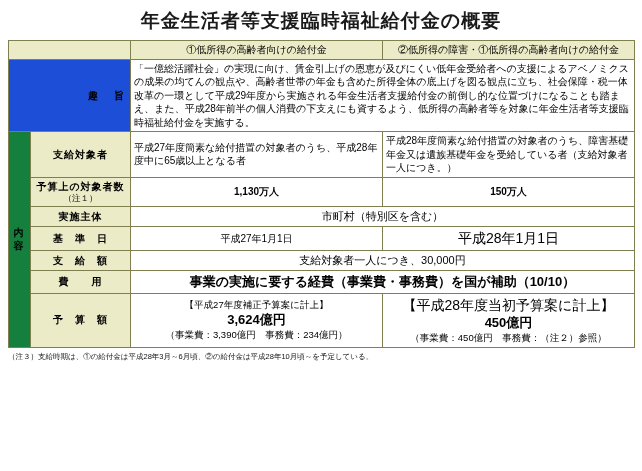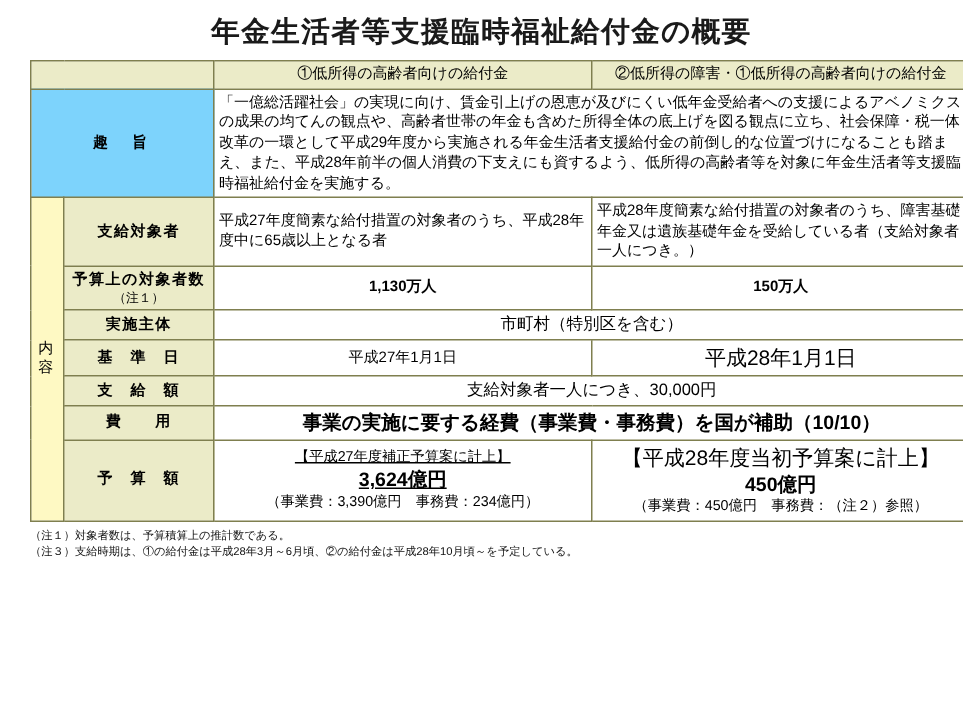--- a/index.html
+++ b/index.html
@@ -12,21 +12,21 @@
     background: #ffffff;
     font-family: "Liberation Sans", sans-serif;
     color: #000000;
     overflow: hidden;
   }
   .page {
     width: 642px;
     height: 471px;
     position: relative;
     box-sizing: border-box;
-    padding: 0 20px;
+    padding: 0 8px;
   }
   .title {
     text-align: center;
     font-size: 19px;
     font-weight: bold;
     letter-spacing: 1px;
     padding: 8px 0 6px 0;
     color: #1a1a1a;
   }
   table.main {
@@ -43,38 +43,38 @@
     line-height: 1.35;
   }
   .hdr {
     background: #ebebc8;
     text-align: center;
     font-weight: normal;
     font-size: 11px;
     padding: 5px 4px;
   }
   .lbl {
-    background: #7dd3fc;
-    text-align: center;
+    background: #1d4ed8;
+    text-align: right;
     font-weight: bold;
     font-size: 11px;
     letter-spacing: 3px;
     margin-top: 36px;
   }
   .lbl-narrow {
     background: #ebebc8;
     text-align: center;
     font-weight: bold;
     font-size: 11px;
     letter-spacing: 1px;
   }
   .side {
-    background: #fef9c3;
-    text-align: center;
-    font-weight: normal;
+    background: #15803d;
+    text-align: center;
+    font-weight: bold;
     font-size: 12px;
     letter-spacing: 2px;
     width: 22px;
   }
   .body-text {
     text-align: left;
     padding: 6px 6px;
     line-height: 1.5;
   }
   .ctr {
@@ -172,31 +172,30 @@
     </tr>
 
     <tr>
       <td class="lbl-narrow">費　　用</td>
       <td class="ctr" colspan="2" style="font-size:13px;font-weight:bold;">事業の実施に要する経費（事業費・事務費）を国が補助（10/10）</td>
     </tr>
 
     <tr>
       <td class="lbl-narrow">予　算　額</td>
       <td class="ctr cellpad">
-        <span class="amount-line" style="font-size:9.5px;text-decoration:underline;">【平成27年度補正予算案に計上】</span>
-        <span class="amount-line big" style="font-size:13px;text-decoration:underline;">3,624億円</span>
+        <span class="amount-line" style="font-size:9.5px;">【平成27年度補正予算案に計上】</span>
+        <span class="amount-line big" style="font-size:13px;">3,624億円</span>
         <span class="amount-line" style="font-size:9.5px;">（事業費：3,390億円　事務費：234億円）</span>
       </td>
       <td class="ctr cellpad">
         <span class="amount-line" style="font-size:14px;">【平成28年度当初予算案に計上】</span>
         <span class="amount-line big" style="font-size:13px;">450億円</span>
         <span class="amount-line" style="font-size:9.5px;">（事業費：450億円　事務費：（注２）参照）</span>
       </td>
     </tr>
   </tbody>
     </table>
 
   <div class="note-block">
-    <div>（注１）対象者数は、予算積算上の推計数である。</div>
     <div>（注３）支給時期は、①の給付金は平成28年3月～6月頃、②の給付金は平成28年10月頃～を予定している。</div>
   </div>
 
 </div>
 
 </body></html>

